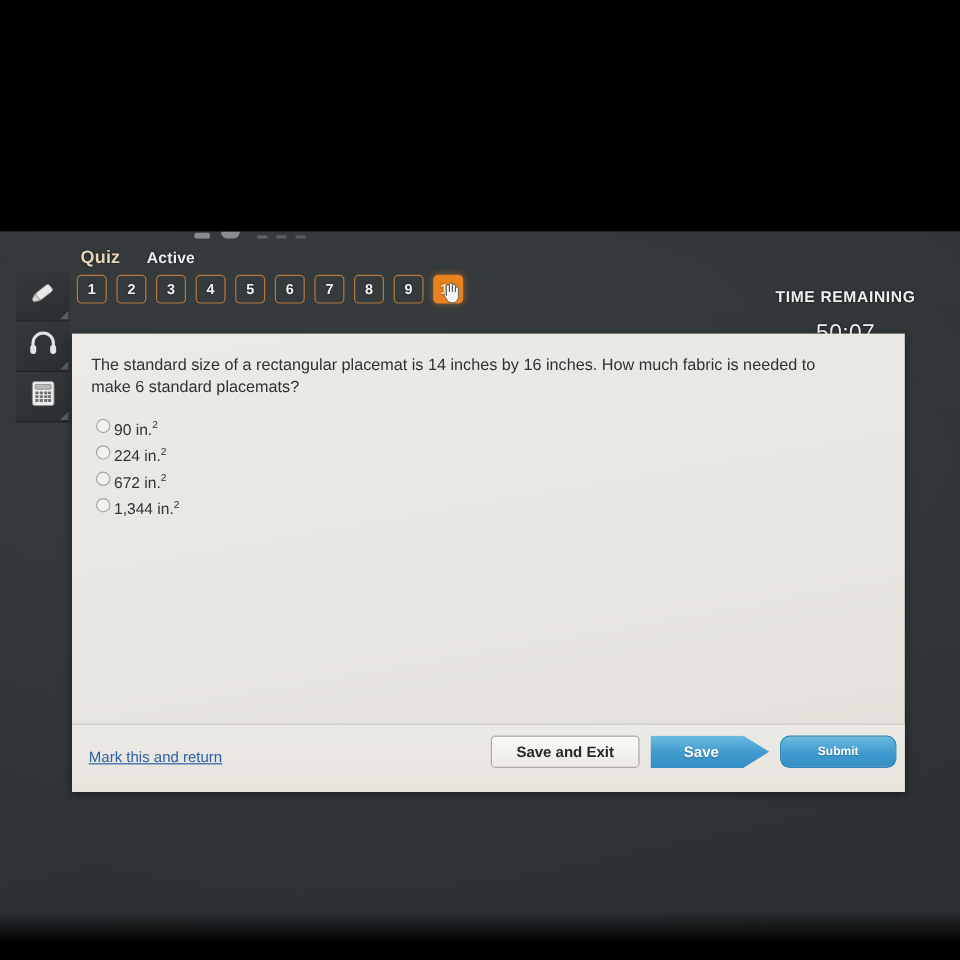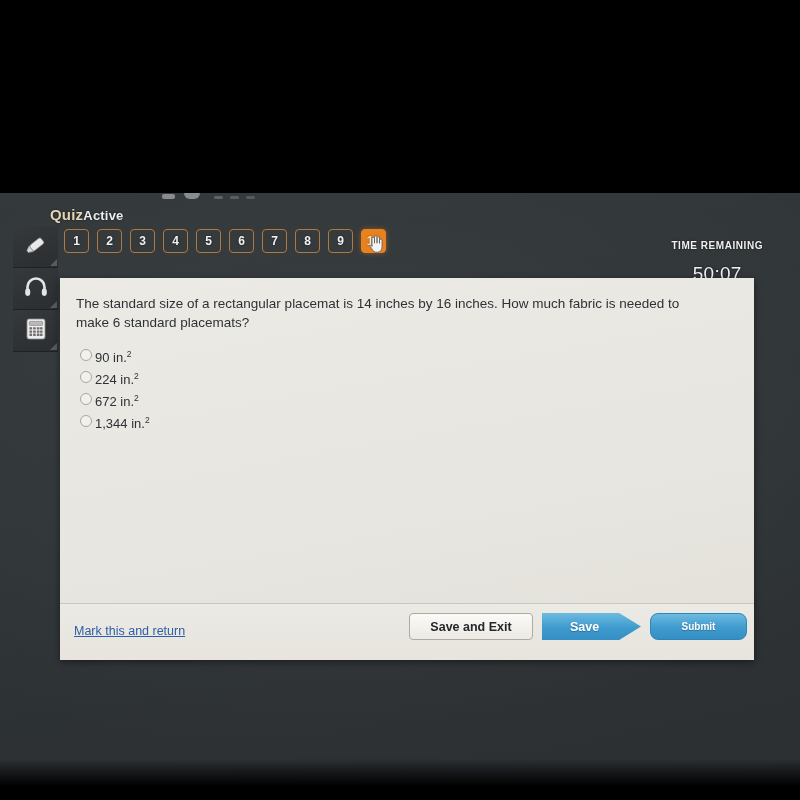--- a/index.html
+++ b/index.html
@@ -65,24 +65,25 @@
   }
   #cutoff-glyphs i:nth-child(1) { left: 2px;  width: 13px; height: 5px; }
   #cutoff-glyphs i:nth-child(2) { left: 24px; width: 16px; height: 6px; border-radius: 0 0 7px 7px;}
   #cutoff-glyphs i:nth-child(3) { left: 54px; width: 9px;  height: 3px; opacity:.5;}
   #cutoff-glyphs i:nth-child(4) { left: 70px; width: 9px;  height: 3px; opacity:.45;}
   #cutoff-glyphs i:nth-child(5) { left: 86px; width: 9px;  height: 3px; opacity:.4;}
 
   
   #header-labels {
     position: absolute;
-    left: 50px;
+    left: 67px;
     top: 13px;
     display: flex;
     align-items: baseline;
+    gap: 22px;
   }
   #quiz-title {
     color: #e4d6b4;
     font-size: 15px;
     font-weight: bold;
     letter-spacing: .2px;
     text-shadow: 0 0 2px rgba(0,0,0,.7);
   }
   #quiz-status {
     color: #ecedee;
@@ -162,21 +163,21 @@
 
   
   #time-remaining {
     position: absolute;
     right: 37px;
     top: 47px;
     text-align: center;
     color: #f0f0f0;
   }
   #time-label {
-    font-size: 10px;
+    font-size: 13px;
     font-weight: bold;
     letter-spacing: .55px;
     text-shadow: 0 0 2px rgba(0,0,0,.8);
     text-align: right;
   }
   #time-value {
     font-size: 19px;
     font-weight: normal;
     margin-top: 12px;
     letter-spacing: .3px;

